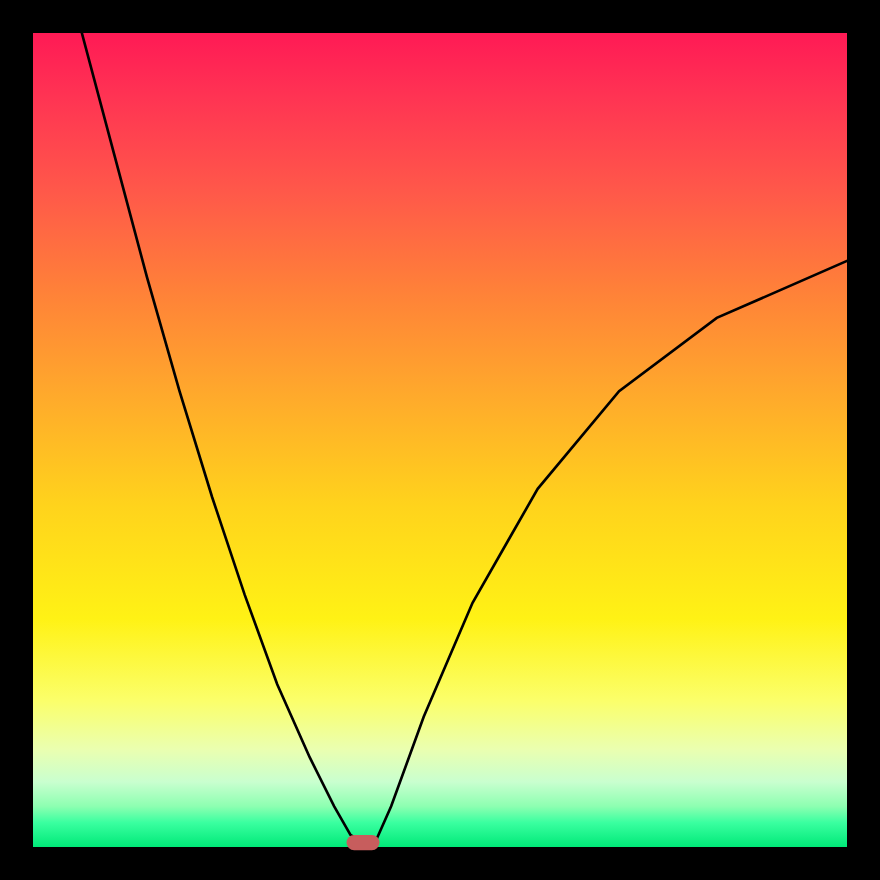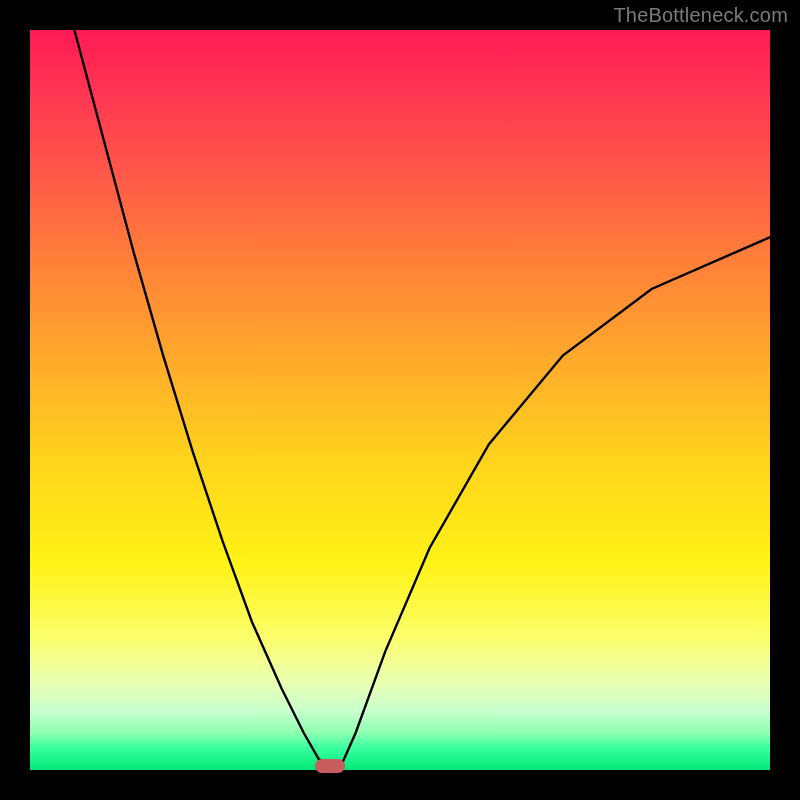--- a/index.html
+++ b/index.html
@@ -70,21 +70,20 @@
     border-radius: 8px;
     background: #c75d5d;
     z-index: 3;
     transform: translate(-50%, -50%);
   }
 </style>
 </head>
 <body>
 
 <div class="frame">
-  <div class="watermark">TheBottleneck.com</div>
 
   <div class="plot">
     <div class="gradient"></div>
     <svg class="curve-layer" viewBox="0 0 740 740" preserveAspectRatio="none">
       <path fill="none" stroke="#000000" stroke-width="2.4" stroke-linecap="round" d="M44.40 0.00 L74.00 111.00 L103.60 222.00 L133.20 325.60 L162.80 421.80 L192.40 510.60 L222.00 592.00 L251.60 658.60 L273.80 703.00 L288.60 728.90 L299.70 736.30 L310.80 736.30 L325.60 703.00 L355.20 621.60 L399.60 518.00 L458.80 414.40 L532.80 325.60 L621.60 259.00 L740.00 207.20"></path>
     </svg>
     <div class="marker" style="left: 299.7px; top: 736.3px; background: rgb(199, 93, 93);"></div>
   </div>
 </div>
 

